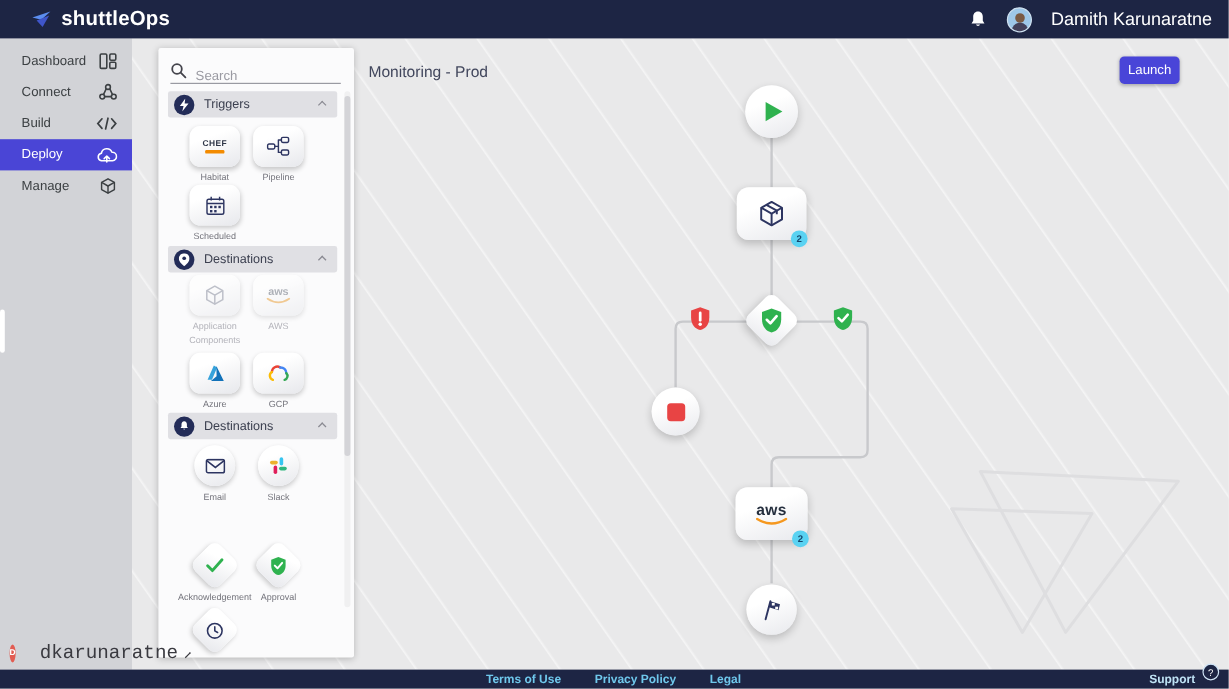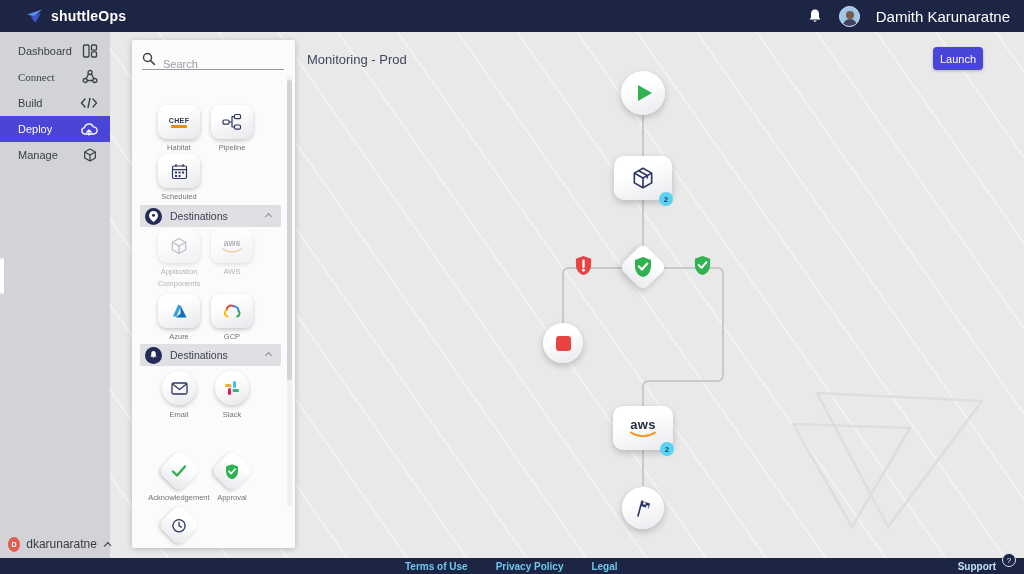--- a/index.html
+++ b/index.html
@@ -2,38 +2,38 @@
 <html><head>
 <meta charset="utf-8">
 <style>
   * { margin:0; padding:0; box-sizing:border-box; }
   html,body { width:1024px; height:574px; overflow:hidden; font-family:"Liberation Sans", sans-serif; }
   .page { position:relative; width:1024px; height:574px; background:#e9e9ea; }
 
   
   .topbar { position:absolute; left:0; top:0; width:1024px; height:32px; background:#1d2544; display:flex; align-items:center; z-index:30; }
   .logo-wrap { display:flex; align-items:center; margin-left:26px; gap:7px; }
-  .logo-text { color:#ffffff; font-size:14px; font-weight:bold; letter-spacing:.2px; }
+  .logo-text { color:#ffffff; font-size:17px; font-weight:bold; letter-spacing:.2px; }
   .topbar-right { position:absolute; right:14px; top:0; height:32px; display:flex; align-items:center; gap:16px; }
   .avatar { width:21px; height:21px; border-radius:50%; background:#9ec7e8; overflow:hidden; position:relative; border:1px solid #cfe0ef; }
   .avatar .head { position:absolute; left:6px; top:4px; width:8px; height:8px; border-radius:50%; background:#7a5a44; }
   .avatar .body { position:absolute; left:3px; top:12px; width:14px; height:10px; border-radius:7px 7px 0 0; background:#43405a; }
   .user-name { color:#ffffff; font-size:15px; }
 
   
   .sidebar { position:absolute; left:0; top:32px; width:110px; height:526px; background:#d2d3d7; z-index:20; }
   .side-item { position:absolute; left:0; width:110px; height:26px; display:flex; align-items:center; cursor:pointer; }
   .side-item .lbl { font-size:11px; color:#3c4043; margin-left:18px;text-align:center; }
   .side-item .ic { position:absolute; right:12px; top:50%; transform:translateY(-50%); display:flex; }
   .side-item.active { background:#4a45d6; }
   .side-item.active .lbl { color:#ffffff; }
   .side-scrollpill { position:absolute; left:0; top:226px; width:4px; height:36px; background:#ffffff; border-radius:2px; }
   .side-footer { position:absolute; left:0; bottom:4px; width:110px; height:20px; display:flex; align-items:center; cursor:pointer; }
   .side-footer .mini-av { width:15px; height:15px; border-radius:50%; background:#e25c52; color:#fff; font-size:7px; font-weight:bold; display:flex; align-items:center; justify-content:center; margin-left:8px; }
-  .side-footer .nm { font-size:12px; color:#3a3a40; margin-left:6px; }
+  .side-footer .nm { font-size:16px; color:#3a3a40; margin-left:20px;font-family:Liberation Mono, monospace; }
   .chev { display:inline-block; width:6px; height:6px; border-left:1.6px solid #6b6e7a; border-top:1.6px solid #6b6e7a; transform:rotate(45deg); }
   .side-footer .chev { margin-left:8px; margin-top:3px; border-color:#3a3a40; }
 
   
   .panel { position:absolute; left:132px; top:40px; width:163px; height:508px; background:#fbfbfc; border-radius:2px; box-shadow:0 1px 6px rgba(0,0,0,.22); z-index:15; overflow:hidden; }
   .search-row { position:absolute; left:10px; top:8px; width:142px; height:22px; border-bottom:1px solid #999aa2; display:flex; align-items:center; }
   .search-row input { border:none; outline:none; background:transparent; font-size:11px; color:#444; width:110px; margin-left:7px; font-family:"Liberation Sans", sans-serif;margin-top:11px; }
   .search-row input::placeholder { color:#9a9aa2; }
   .sect { position:absolute; left:8px; width:141px; height:22px; background:#e0e0e4; border-radius:2px; display:flex; align-items:center; padding-left:5px; cursor:pointer; }
   .sect .circ { width:17px; height:17px; border-radius:50%; background:#232c58; display:flex; align-items:center; justify-content:center; }
@@ -185,21 +185,21 @@
     <div class="side-item" style="top:6px;">
       <span class="lbl">Dashboard</span>
       <span class="ic">
           <svg width="16" height="16" viewBox="0 0 16 16" fill="none" stroke="#3c4043" stroke-width="1.3">
             <rect x="1.5" y="2" width="5.5" height="12" rx="1"></rect>
             <rect x="9.5" y="2" width="5" height="5.2" rx="1"></rect>
             <rect x="9.5" y="8.8" width="5" height="5.2" rx="1"></rect>
           </svg>
         </span>
     </div>
-    <div class="side-item" style="top:32px;font-family:Liberation Serif, serif;">
+    <div class="side-item" style="top:32px;">
       <span class="lbl">Connect</span>
       <span class="ic">
           <svg width="16" height="16" viewBox="0 0 16 16" fill="none" stroke="#3c4043" stroke-width="1.3">
             <circle cx="8" cy="3.5" r="2"></circle>
             <circle cx="3.2" cy="11.5" r="2"></circle>
             <circle cx="12.8" cy="11.5" r="2"></circle>
             <path d="M6.5 5 L4.2 9.8 M9.5 5 L11.8 9.8 M5.2 11.5 H10.8"></path>
           </svg>
         </span>
     </div>
@@ -242,20 +242,29 @@
 
   <div class="panel">
     <div class="search-row">
       <svg width="14" height="14" viewBox="0 0 14 14" fill="none" stroke="#44444c" stroke-width="1.5">
           <circle cx="5.5" cy="5.5" r="4"></circle>
           <line x1="8.6" y1="8.6" x2="12.5" y2="12.5" stroke-linecap="round"></line>
         </svg>
       <input type="text" placeholder="Search" style="">
     </div>
 
+    <div class="sect" style="top:36px;">
+      <span class="circ">
+          <svg width="9" height="11" viewBox="0 0 10 12">
+            <polygon points="6,0 1,7 4.4,7 3.2,12 9,4.6 5.4,4.6" fill="#ffffff"></polygon>
+          </svg>
+        </span>
+      <span class="slbl">Triggers</span>
+      <span class="chev"></span>
+    </div>
     <div class="tile" style="left:26px; top:65px;">
       <div class="chef-logo">
         <span class="ct">CHEF</span>
         <span class="cb"></span>
       </div>
     </div>
     <div class="tile" style="left:79px; top:65px;">
       <svg width="20" height="18" viewBox="0 0 20 18" fill="none" stroke="#2d3561" stroke-width="1.2" stroke-linejoin="round">
           <rect x="1" y="7" width="6" height="4.2" rx="1.2"></rect>
           <rect x="12.5" y="1.5" width="6" height="4.2" rx="1.2"></rect>

